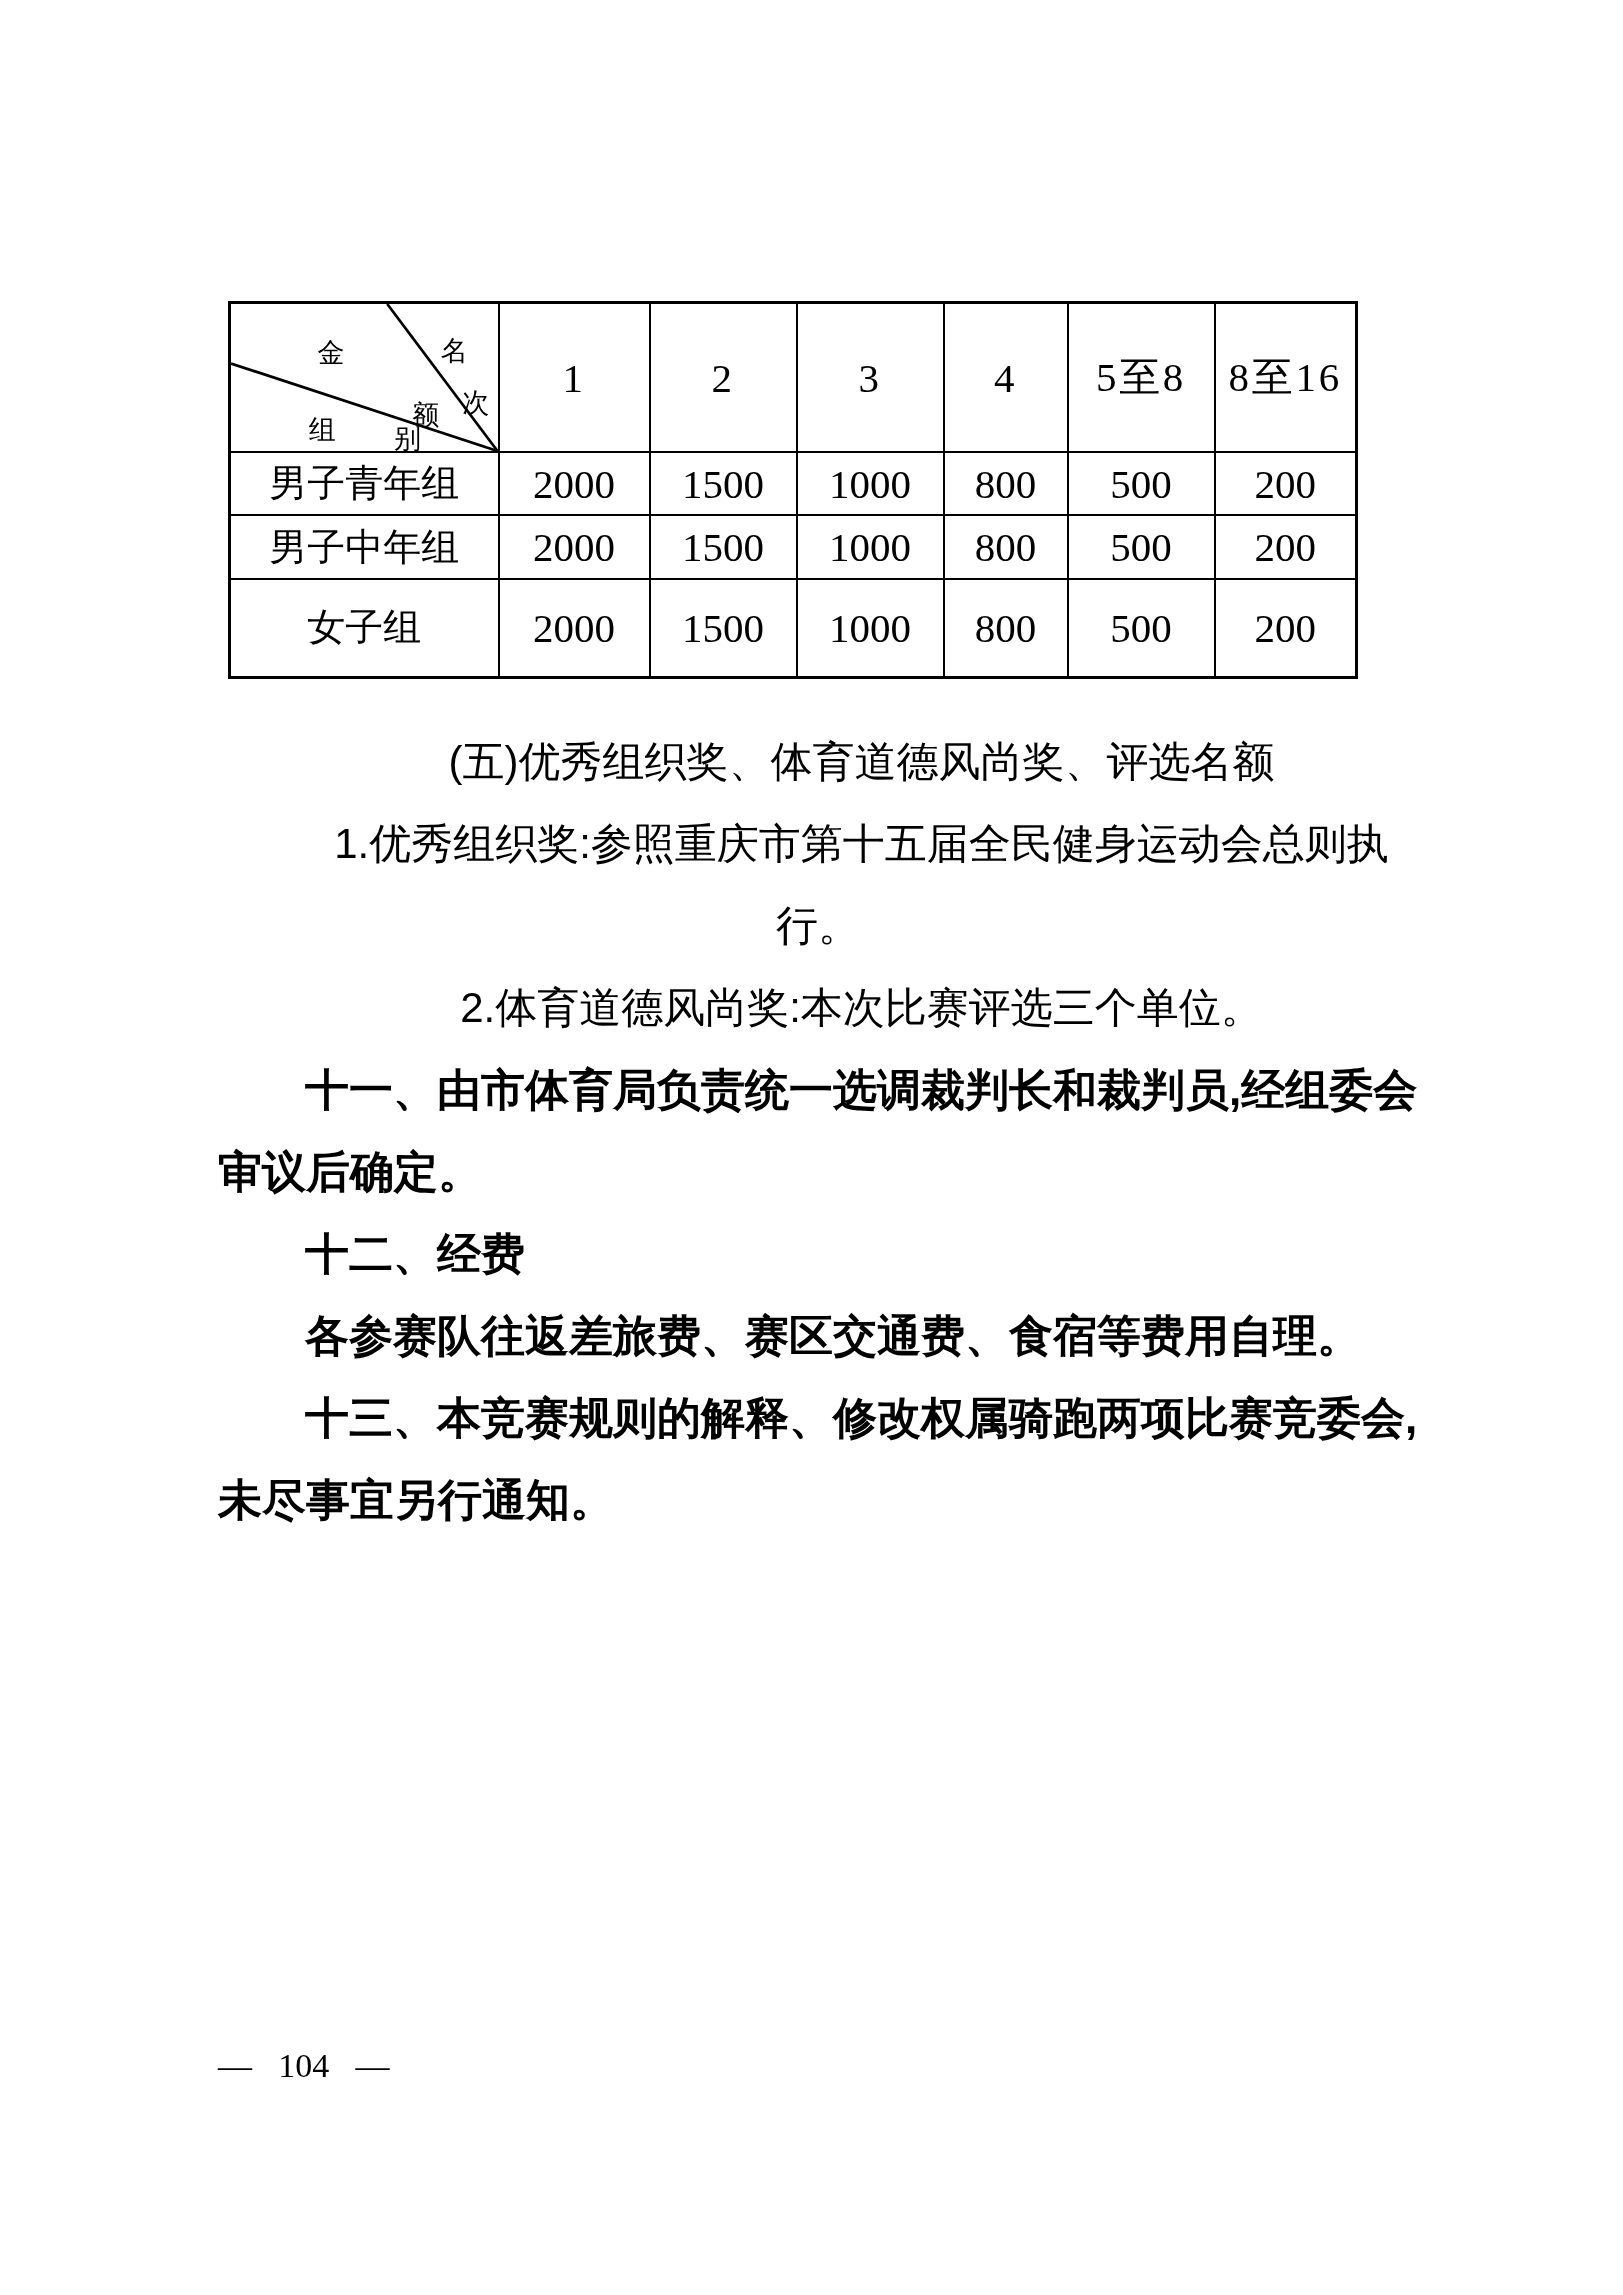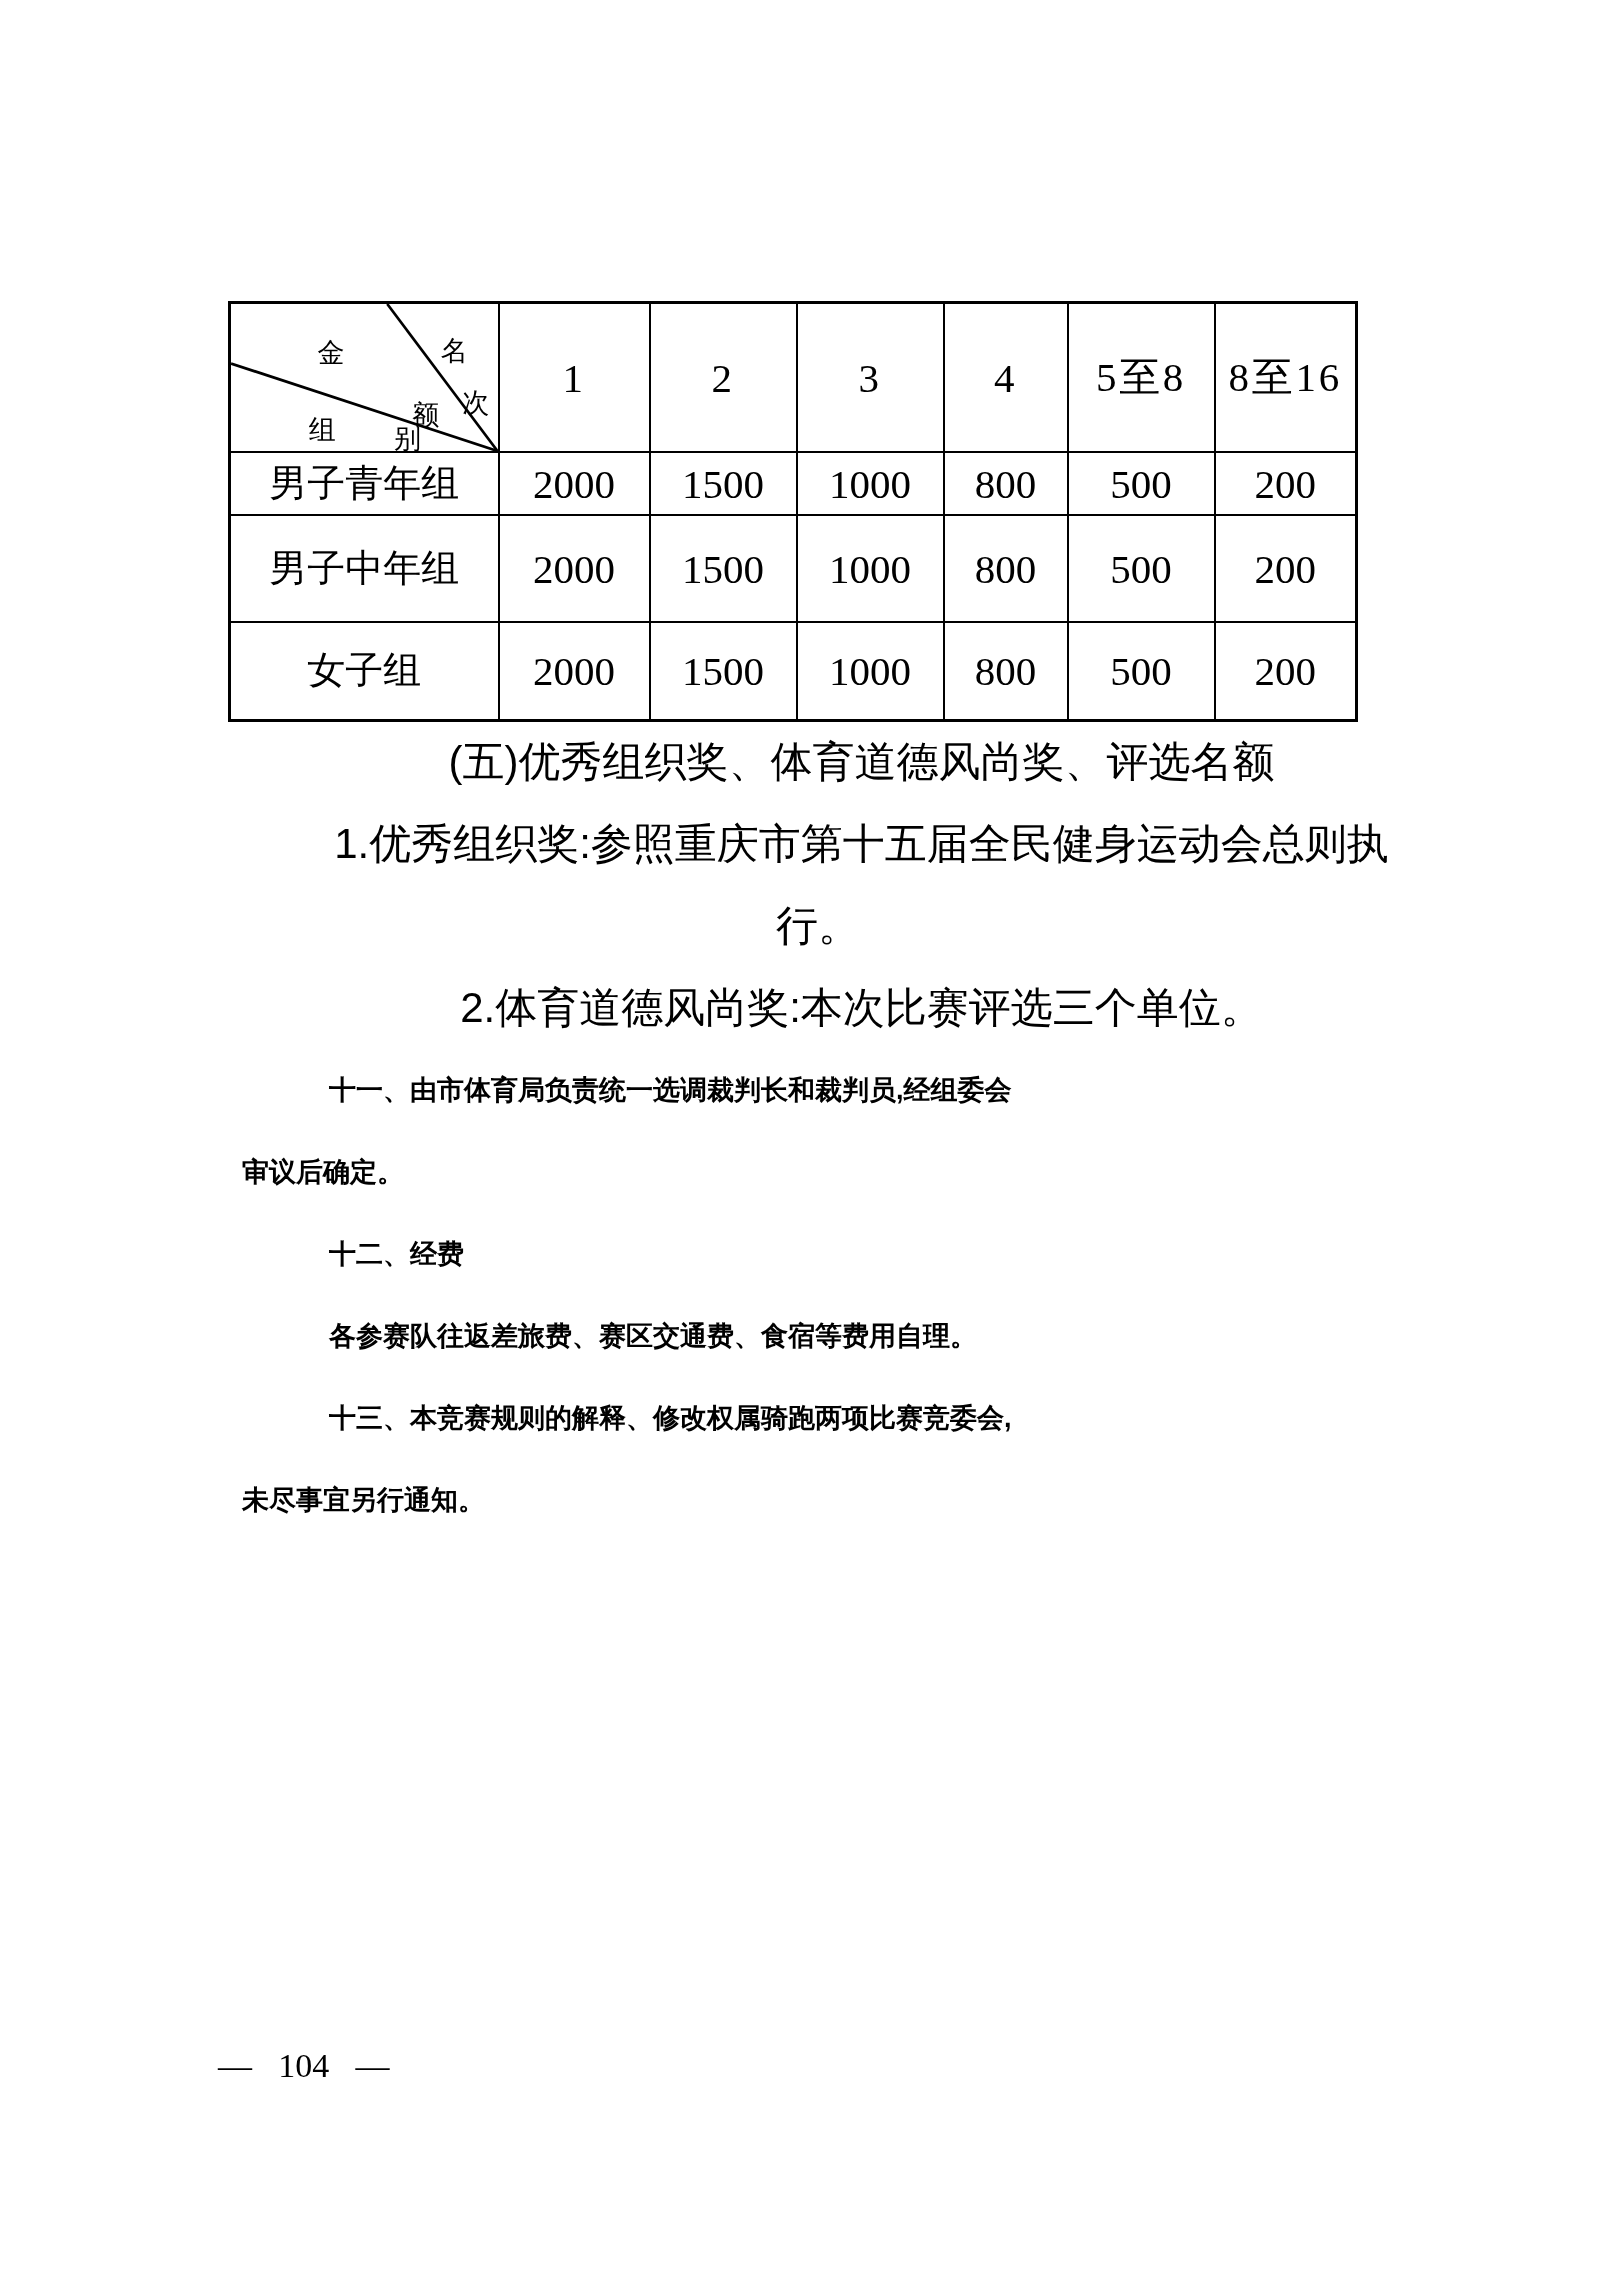--- a/index.html
+++ b/index.html
@@ -18,21 +18,21 @@
     border-collapse:collapse;table-layout:fixed;
     border:3.4px solid #000;
   }
   .prize-table td{
     border:2px solid #000;
     text-align:center;vertical-align:middle;
     padding:0;overflow:hidden;
   }
   .row-header{height:147px;}
   .row-r1{height:63px;}
-  .row-r2{height:107px;margin-top:8px;}
+  .row-r2{height:64px;margin-top:8px;}
   .row-r3{height:98px;margin-top:45px;}
   td.colhead{font-size:41px;letter-spacing:2.7px;}
   td.group{font-size:38px;}
   td.val{font-size:41px;}
 
   .corner-cell{position:relative;}
   .corner-wrap{position:relative;width:100%;height:147px;}
   .corner-wrap svg{display:block;width:100%;height:100%;}
   .diag{stroke:#000;stroke-width:4;}
   .corner-glyph{
@@ -41,21 +41,21 @@
     fill:#000;text-anchor:middle;
   }
 
   
   .textblock{position:absolute;left:218px;top:721px;width:1200px;}
   .line{
     height:82px;line-height:82px;
     font-size:42px;white-space:nowrap;
   }
   .line.regular{font-family:Liberation Sans, sans-serif;font-weight:400;text-align:center;}
-  .line.bold{font-family:"Liberation Sans","DejaVu Sans",sans-serif;font-weight:700;font-size:27px;margin-left:24px;}
+  .line.bold{font-family:"Liberation Sans","DejaVu Sans",sans-serif;font-weight:700;font-size:44px;}
   .line.indent{padding-left:87px;}
 
   
   .pagenum{
     position:absolute;left:218px;top:2045px;
     font-size:34px;line-height:41px;
     word-spacing:17.7px;
     font-family:"Liberation Serif","DejaVu Serif",serif;
   }
 </style>

